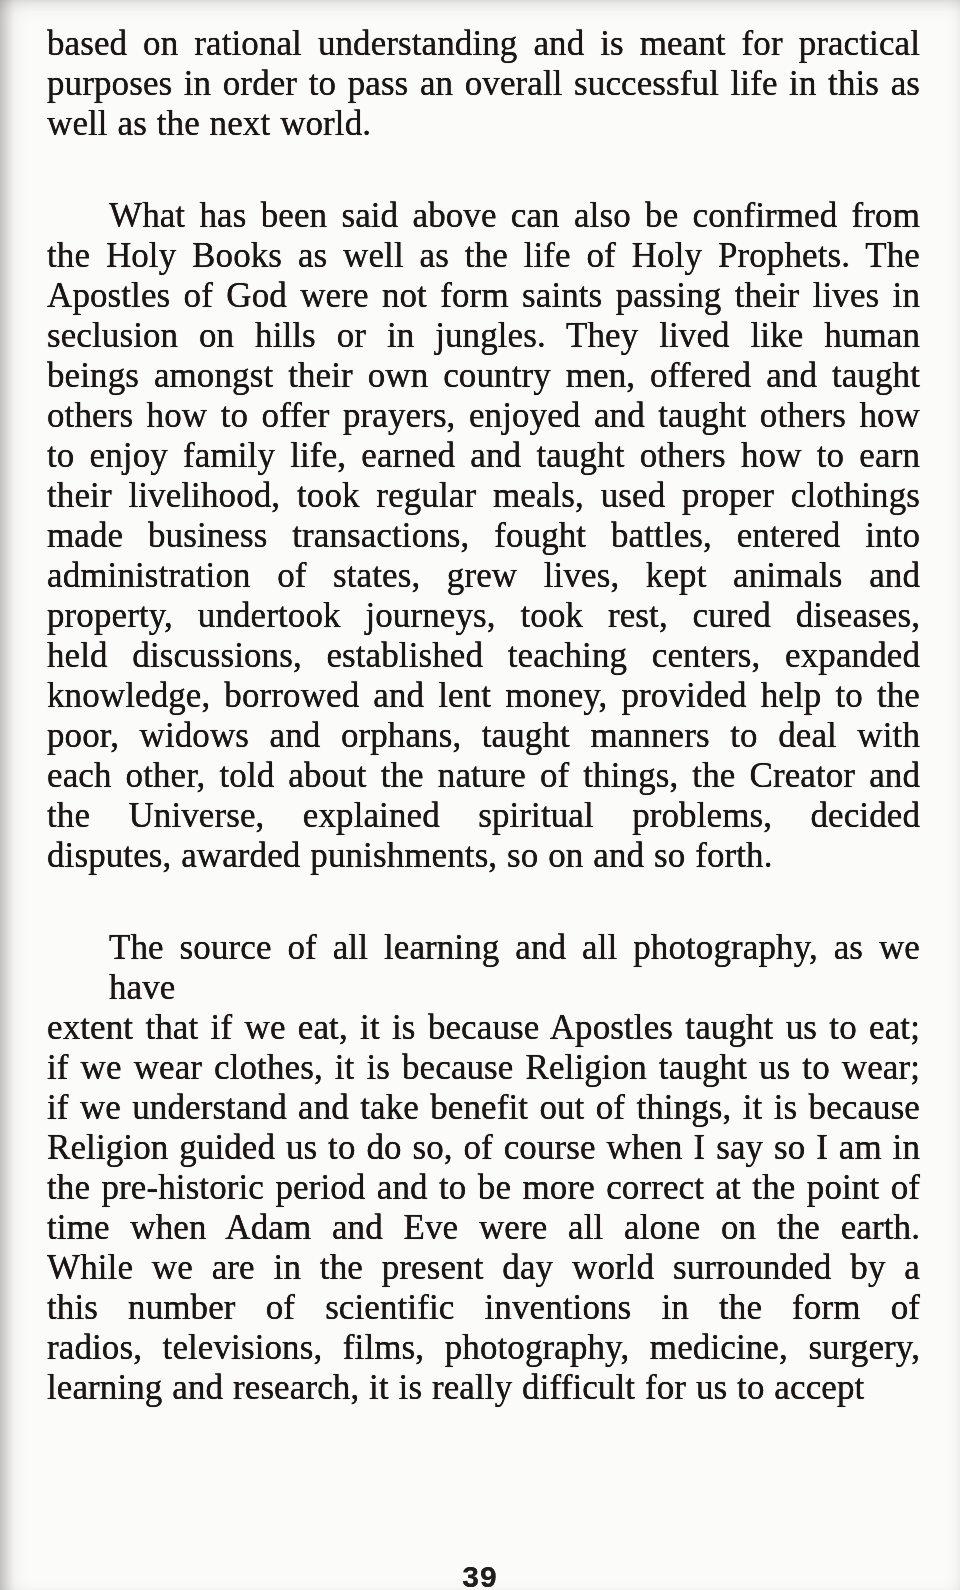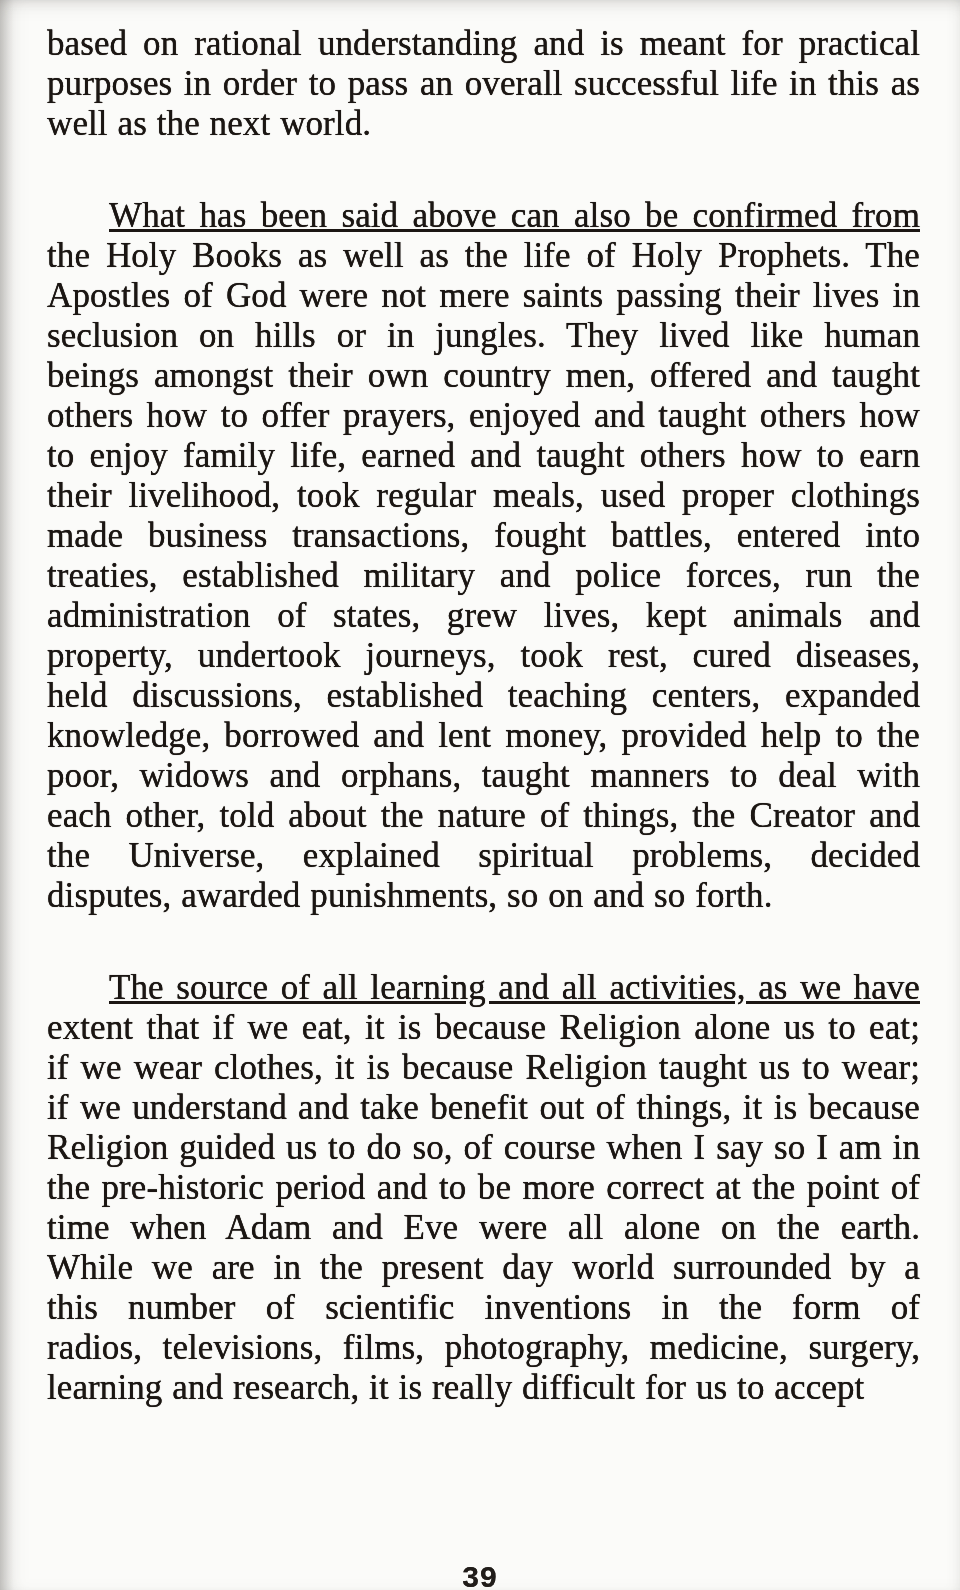--- a/index.html
+++ b/index.html
@@ -50,21 +50,20 @@
     
     text-shadow: 0 0 0.7px rgba(24,18,12,0.85), 0 0 0.35px rgba(24,18,12,0.6);
   }
 
   .line.last {
     text-align-last: left;
   }
 
   .line.indent {
     padding-left: 62px;
-    text-decoration: underline;
   }
 
   .page-number {
     position: absolute;
     left: 0;
     right: 0;
     top: 1560px;
     text-align: center;
     font-family: "Liberation Sans", "DejaVu Sans", sans-serif;
     font-size: 30px;
@@ -80,40 +79,39 @@
 <div class="page">
   <div class="text-block" id="text-block">
       <div class="paragraph">
         <div class="line">based on rational understanding and is meant for practical</div>
         <div class="line">purposes in order to pass an overall successful life in this as</div>
         <div class="line last">well as the next world.</div>
       </div>
       <div class="paragraph">
         <div class="line indent">What has been said above can also be confirmed from</div>
         <div class="line">the Holy Books as well as the life of Holy Prophets. The</div>
-        <div class="line">Apostles of God were not mere saints passing their lives in</div>
+        <div class="line">Apostles of God were not form saints passing their lives in</div>
         <div class="line">seclusion on hills or in jungles. They lived like human</div>
         <div class="line">beings amongst their own country men, offered and taught</div>
         <div class="line">others how to offer prayers, enjoyed and taught others how</div>
         <div class="line">to enjoy family life, earned and taught others how to earn</div>
         <div class="line">their livelihood, took regular meals, used proper clothings</div>
         <div class="line">made business transactions, fought battles, entered into</div>
-        <div class="line">treaties, established military and police forces, run the</div>
         <div class="line">administration of states, grew lives, kept animals and</div>
         <div class="line">property, undertook journeys, took rest, cured diseases,</div>
         <div class="line">held discussions, established teaching centers, expanded</div>
         <div class="line">knowledge, borrowed and lent money, provided help to the</div>
         <div class="line">poor, widows and orphans, taught manners to deal with</div>
         <div class="line">each other, told about the nature of things, the Creator and</div>
         <div class="line">the Universe, explained spiritual problems, decided</div>
         <div class="line last">disputes, awarded punishments, so on and so forth.</div>
       </div>
       <div class="paragraph">
-        <div class="line indent">The source of all learning and all activities, as we have</div>
-        <div class="line">extent that if we eat, it is because Religion alone us to eat;</div>
+        <div class="line indent">The source of all learning and all photography, as we have</div>
+        <div class="line">extent that if we eat, it is because Apostles taught us to eat;</div>
         <div class="line">if we wear clothes, it is because Religion taught us to wear;</div>
         <div class="line">if we understand and take benefit out of things, it is because</div>
         <div class="line">Religion guided us to do so, of course when I say so I am in</div>
         <div class="line">the pre-historic period and to be more correct at the point of</div>
         <div class="line">time when Adam and Eve were all alone on the earth.</div>
         <div class="line">While we are in the present day world surrounded by a</div>
         <div class="line">this number of scientific inventions in the form of</div>
         <div class="line">radios, televisions, films, photography, medicine, surgery,</div>
         <div class="line last">learning and research, it is really difficult for us to accept</div>
       </div>

